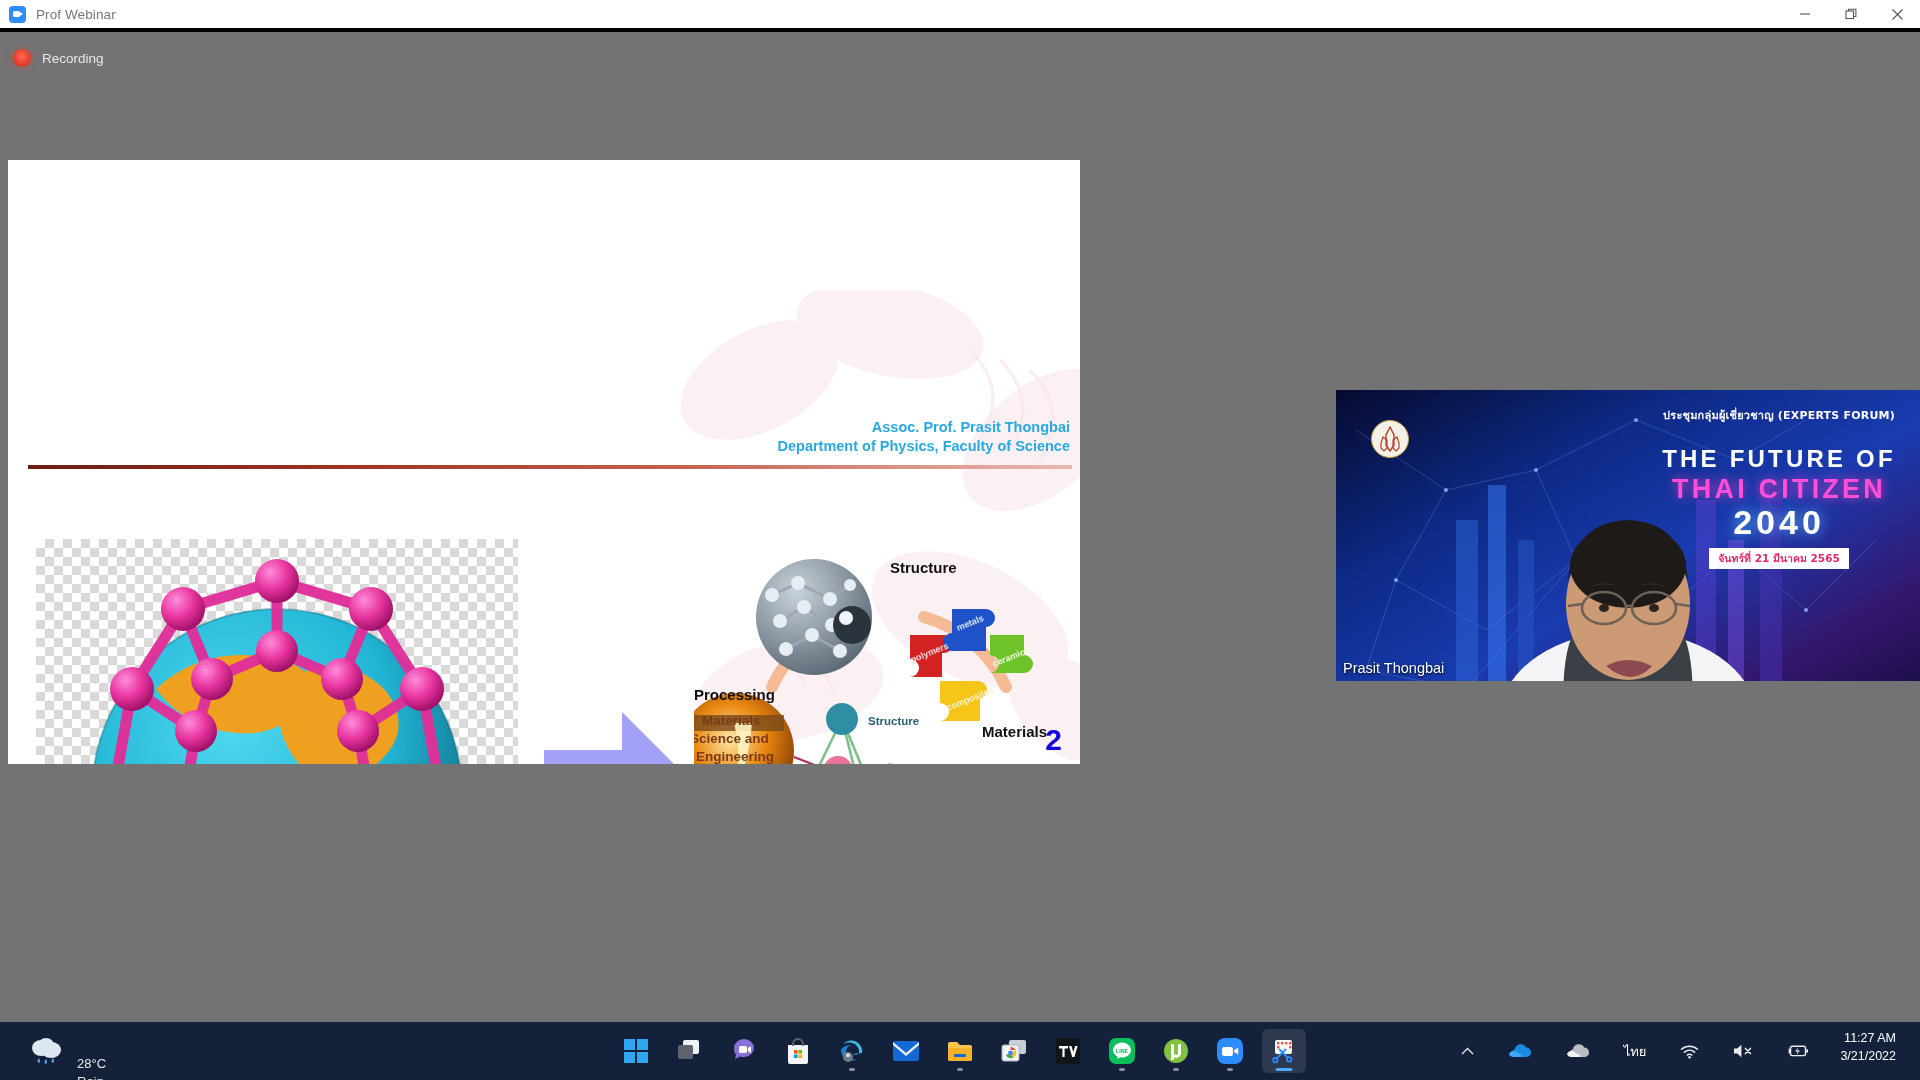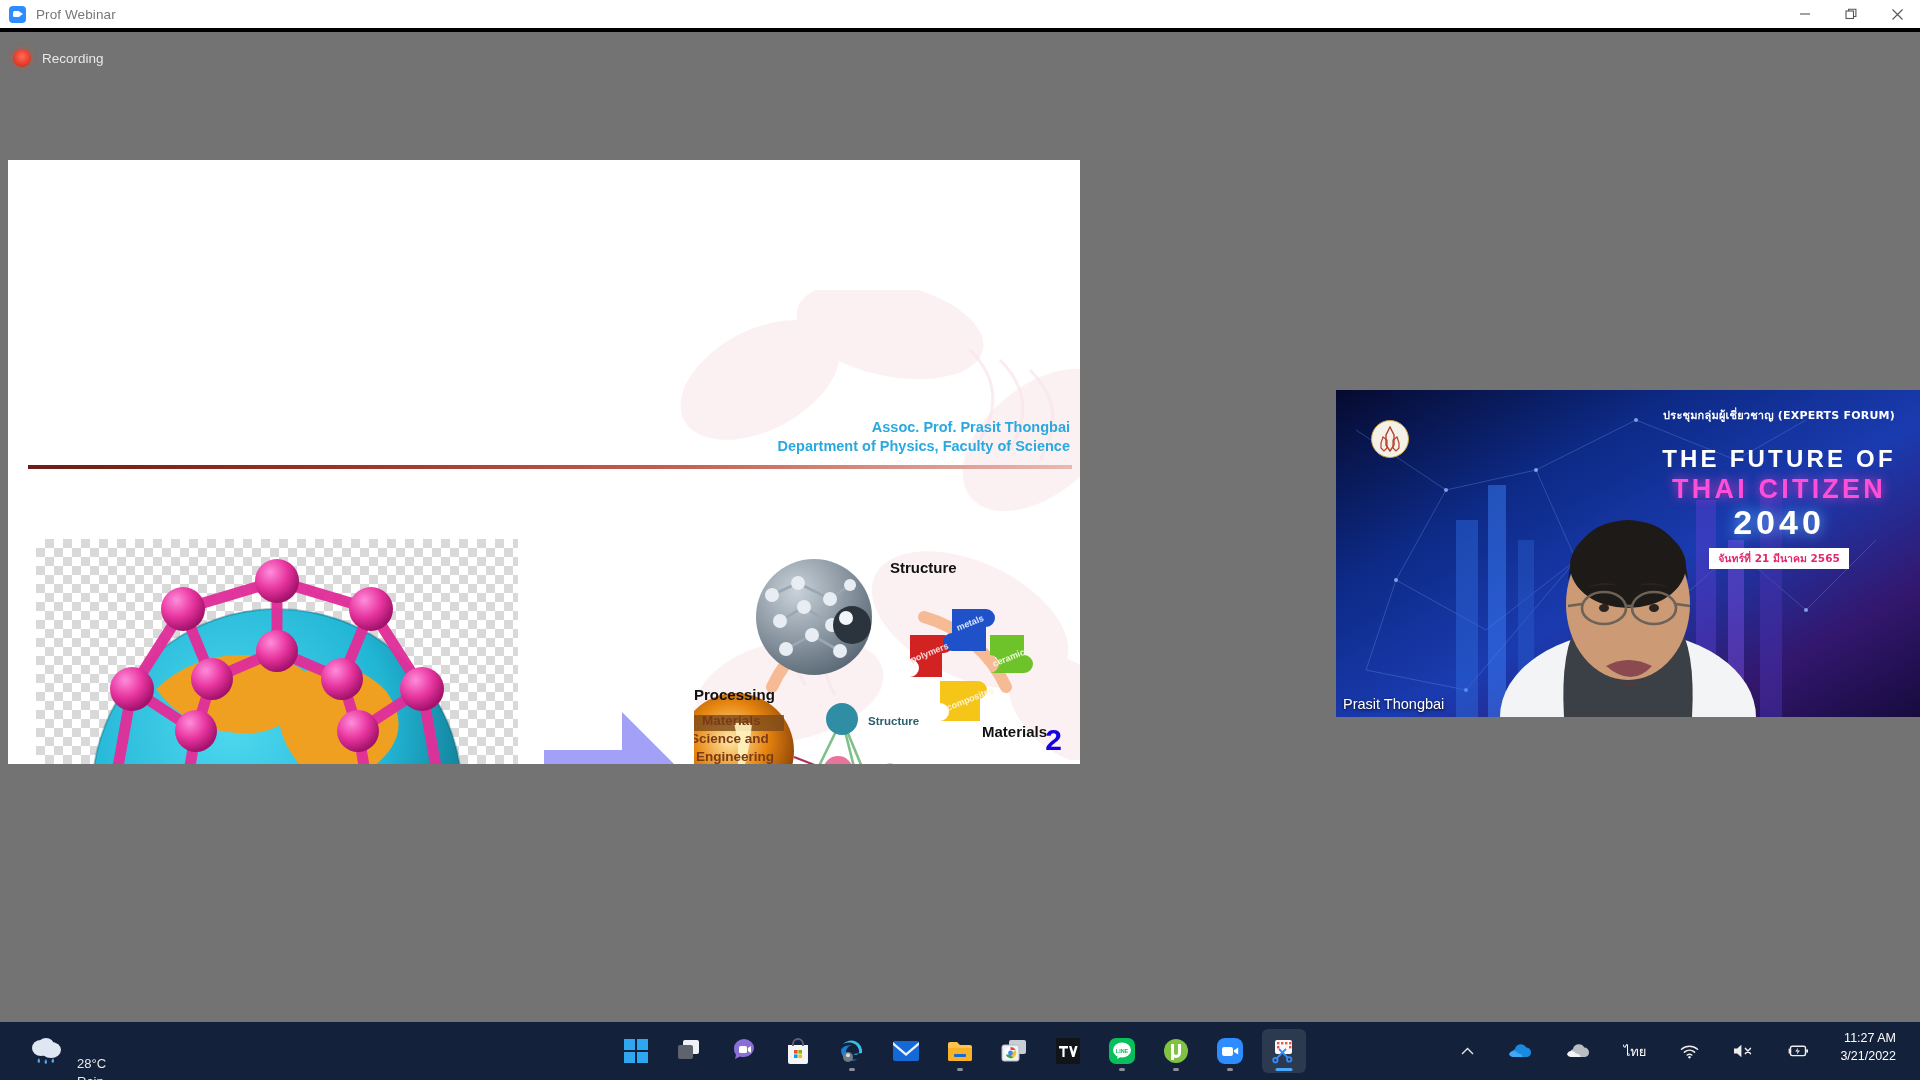--- a/index.html
+++ b/index.html
@@ -104,21 +104,21 @@
   }
   .arrow { position: absolute; left: 534px; top: 550px; width: 148px; height: 136px; }
   .mse { position: absolute; left: 686px; top: 395px; width: 388px; height: 420px; }
   .slide-num {
     position: absolute; right: 18px; bottom: 7px;
     font-size: 30px; font-weight: 700; color: #1400e0;
   }
 
   
   .video {
-    position: absolute; left: 1336px; top: 358px; width: 584px; height: 327px;
+    position: absolute; left: 1336px; top: 358px; width: 584px; height: 291px;
     overflow: hidden;
     background: linear-gradient(120deg, #060a2a 0%, #0e2570 32%, #1b3aa0 52%, #2b1566 78%, #140a3c 100%);
   }
   .vid-name {
     position: absolute; left: 7px; bottom: 5px; color: #fff; font-size: 14.5px;
     text-shadow: 0 1px 3px rgba(0,0,0,.9); z-index: 9;
   }
   .vb-logo {
     position: absolute; left: 35px; top: 30px; width: 38px; height: 38px;
     border-radius: 50%; background: #f4f1e8;

